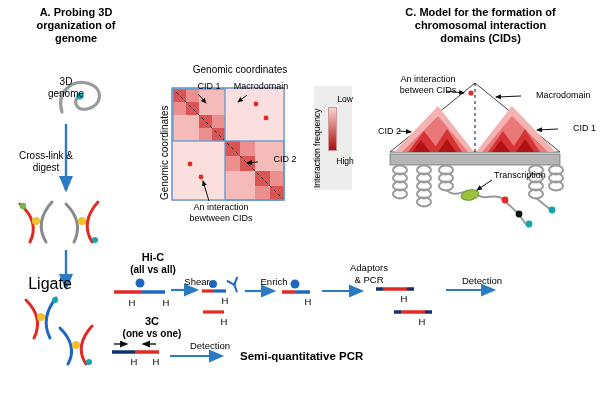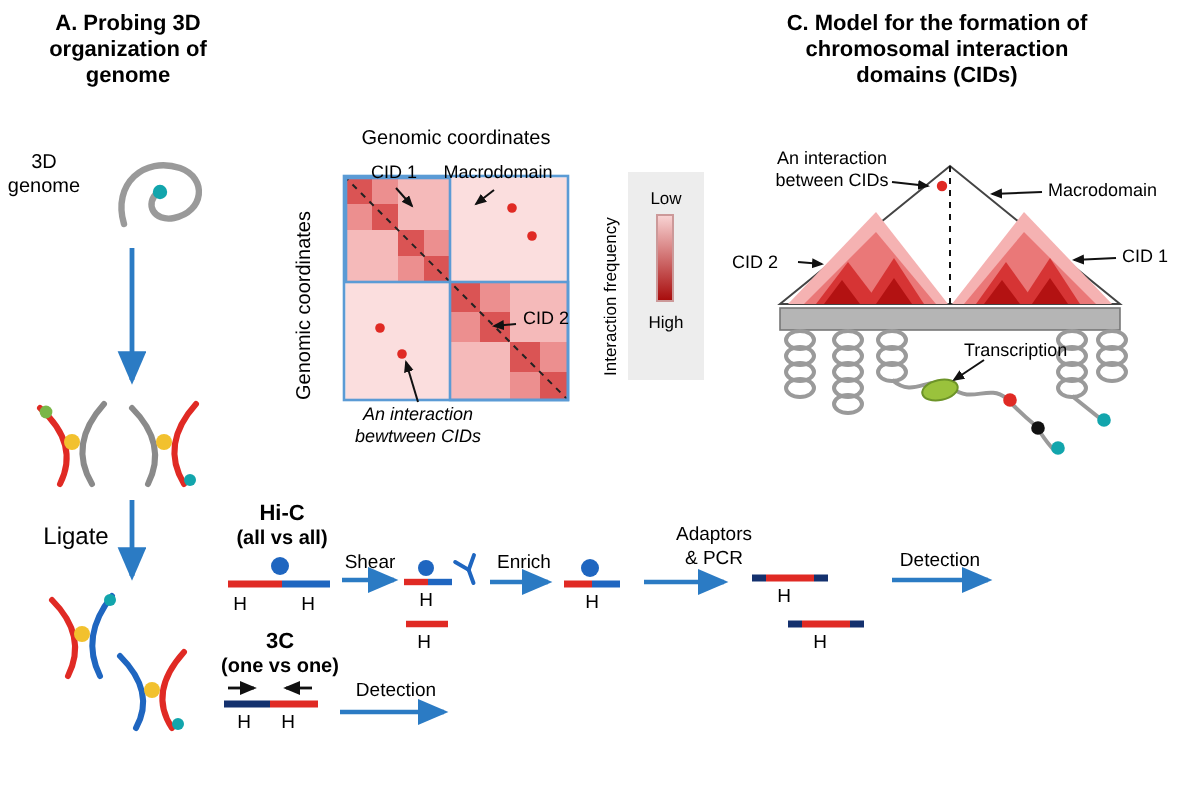--- a/index.html
+++ b/index.html
@@ -1,20 +1,20 @@
 <!DOCTYPE html>
 <html><head>
 <meta charset="utf-8">
 <style>
   * { margin:0; padding:0; box-sizing:border-box; }
   html,body { background:#fff; }
   body { font-family:"Liberation Sans", sans-serif; color:#000; }
   .fig { position:relative; width:600px; height:403px; background:#fff; overflow:hidden; }
   svg.gfx { position:absolute; left:0; top:0; }
-  .lbl { position:absolute; line-height:1.18; }
+  .lbl { position:absolute; line-height:1.18;margin-left:12px; }
   .c { text-align:center; }
   .b { font-weight:bold; }
   .vert { writing-mode:vertical-rl; transform:rotate(180deg); }
   .grad { position:absolute; background:linear-gradient(#f8d2d2,#a80d0d); border:0.5px solid #c99; }
 </style>
 </head>
 <body>
 
 <div class="fig">
 
@@ -198,29 +198,30 @@
         <line x1="112" y1="352" x2="135" y2="352" stroke="#14316e" stroke-width="3.5"></line>
         <line x1="135" y1="352" x2="159" y2="352" stroke="#e02a24" stroke-width="3.5"></line>
         <line x1="114" y1="344" x2="127" y2="344" stroke="#111" stroke-width="1.4" marker-end="url(#mk)"></line>
         <line x1="156" y1="344" x2="143" y2="344" stroke="#111" stroke-width="1.4" marker-end="url(#mk)"></line>
       </g>
       <line x1="170" y1="356" x2="222" y2="356" stroke="#2b7bc4" stroke-width="2.2" marker-end="url(#mb)"></line>
     </g>
   </svg>
 
   <div class="lbl c b" style="left:3px;top:6px;width:122px;font-size:11px;">A. Probing 3D organization of genome</div>
-  <div class="lbl c" style="left:0;top:76px;width:44px;font-size:10px;">3D genome</div>
-  <div class="lbl c" style="left:16px;top:261px;width:44px;font-size:12px;">Ligate</div>
+  <div class="lbl c" style="left:32px;top:76px;width:44px;font-size:10px;">3D genome</div>
+  <div class="lbl c" style="left:6px;top:150px;width:56px;font-size:10px;">Cross-link &amp; digest</div>
+  <div class="lbl c" style="left:16px;top:275px;width:44px;font-size:16px;">Ligate</div>
 
   <div class="lbl c" style="left:168px;top:64px;width:120px;font-size:10px;">Genomic coordinates</div>
   <div class="lbl vert" style="left:147px;top:88px;height:112px;width:14px;font-size:10px;">Genomic coordinates</div>
   <div class="lbl c" style="left:180px;top:81px;width:34px;font-size:9px;">CID 1</div>
   <div class="lbl c" style="left:214px;top:81px;width:70px;font-size:9px;">Macrodomain</div>
   <div class="lbl c" style="left:256px;top:154px;width:34px;font-size:9px;">CID 2</div>
-  <div class="lbl c" style="left:165px;top:202px;width:88px;font-size:9px;font-style:italic;">An interaction bewtween CIDs</div>
+  <div class="lbl c" style="left:165px;top:202px;width:88px;font-size:9px;">An interaction bewtween CIDs</div>
   <div class="lbl vert" style="left:300px;top:88px;height:100px;width:12px;font-size:8.5px;">Interaction frequency</div>
   <div class="lbl c" style="left:318px;top:94px;width:30px;font-size:8.5px;">Low</div>
   <div class="grad" style="left:328px;top:107px;width:9px;height:44px;"></div>
   <div class="lbl c" style="left:318px;top:156px;width:30px;font-size:8.5px;">High</div>
 
   <div class="lbl c" style="left:384px;top:74px;width:64px;font-size:9px;">An interaction between CIDs</div>
   <div class="lbl c b" style="left:381px;top:6px;width:175px;font-size:11px;">C. Model for the formation of chromosomal interaction domains (CIDs)</div>
   <div class="lbl" style="left:524px;top:90px;width:66px;font-size:9px;">Macrodomain</div>
   <div class="lbl" style="left:561px;top:123px;width:34px;font-size:9px;">CID 1</div>
   <div class="lbl" style="left:366px;top:126px;width:32px;font-size:9px;">CID 2</div>
@@ -239,14 +240,15 @@
   <div class="lbl c" style="left:327px;top:274px;width:60px;font-size:9.5px;">&amp; PCR</div>
   <div class="lbl c" style="left:386px;top:293px;width:12px;font-size:9.5px;">H</div>
   <div class="lbl c" style="left:404px;top:316px;width:12px;font-size:9.5px;">H</div>
   <div class="lbl c" style="left:444px;top:275px;width:52px;font-size:9.5px;">Detection</div>
 
   <div class="lbl c b" style="left:118px;top:315px;width:44px;font-size:11px;">3C</div>
   <div class="lbl c b" style="left:102px;top:328px;width:76px;font-size:10px;">(one vs one)</div>
   <div class="lbl c" style="left:116px;top:356px;width:12px;font-size:9.5px;">H</div>
   <div class="lbl c" style="left:138px;top:356px;width:12px;font-size:9.5px;">H</div>
   <div class="lbl c" style="left:172px;top:340px;width:52px;font-size:9.5px;">Detection</div>
+  <div class="lbl b" style="left:228px;top:350px;width:170px;font-size:11.5px;">Semi-quantitative PCR</div>
 
 </div>
 
 </body></html>

